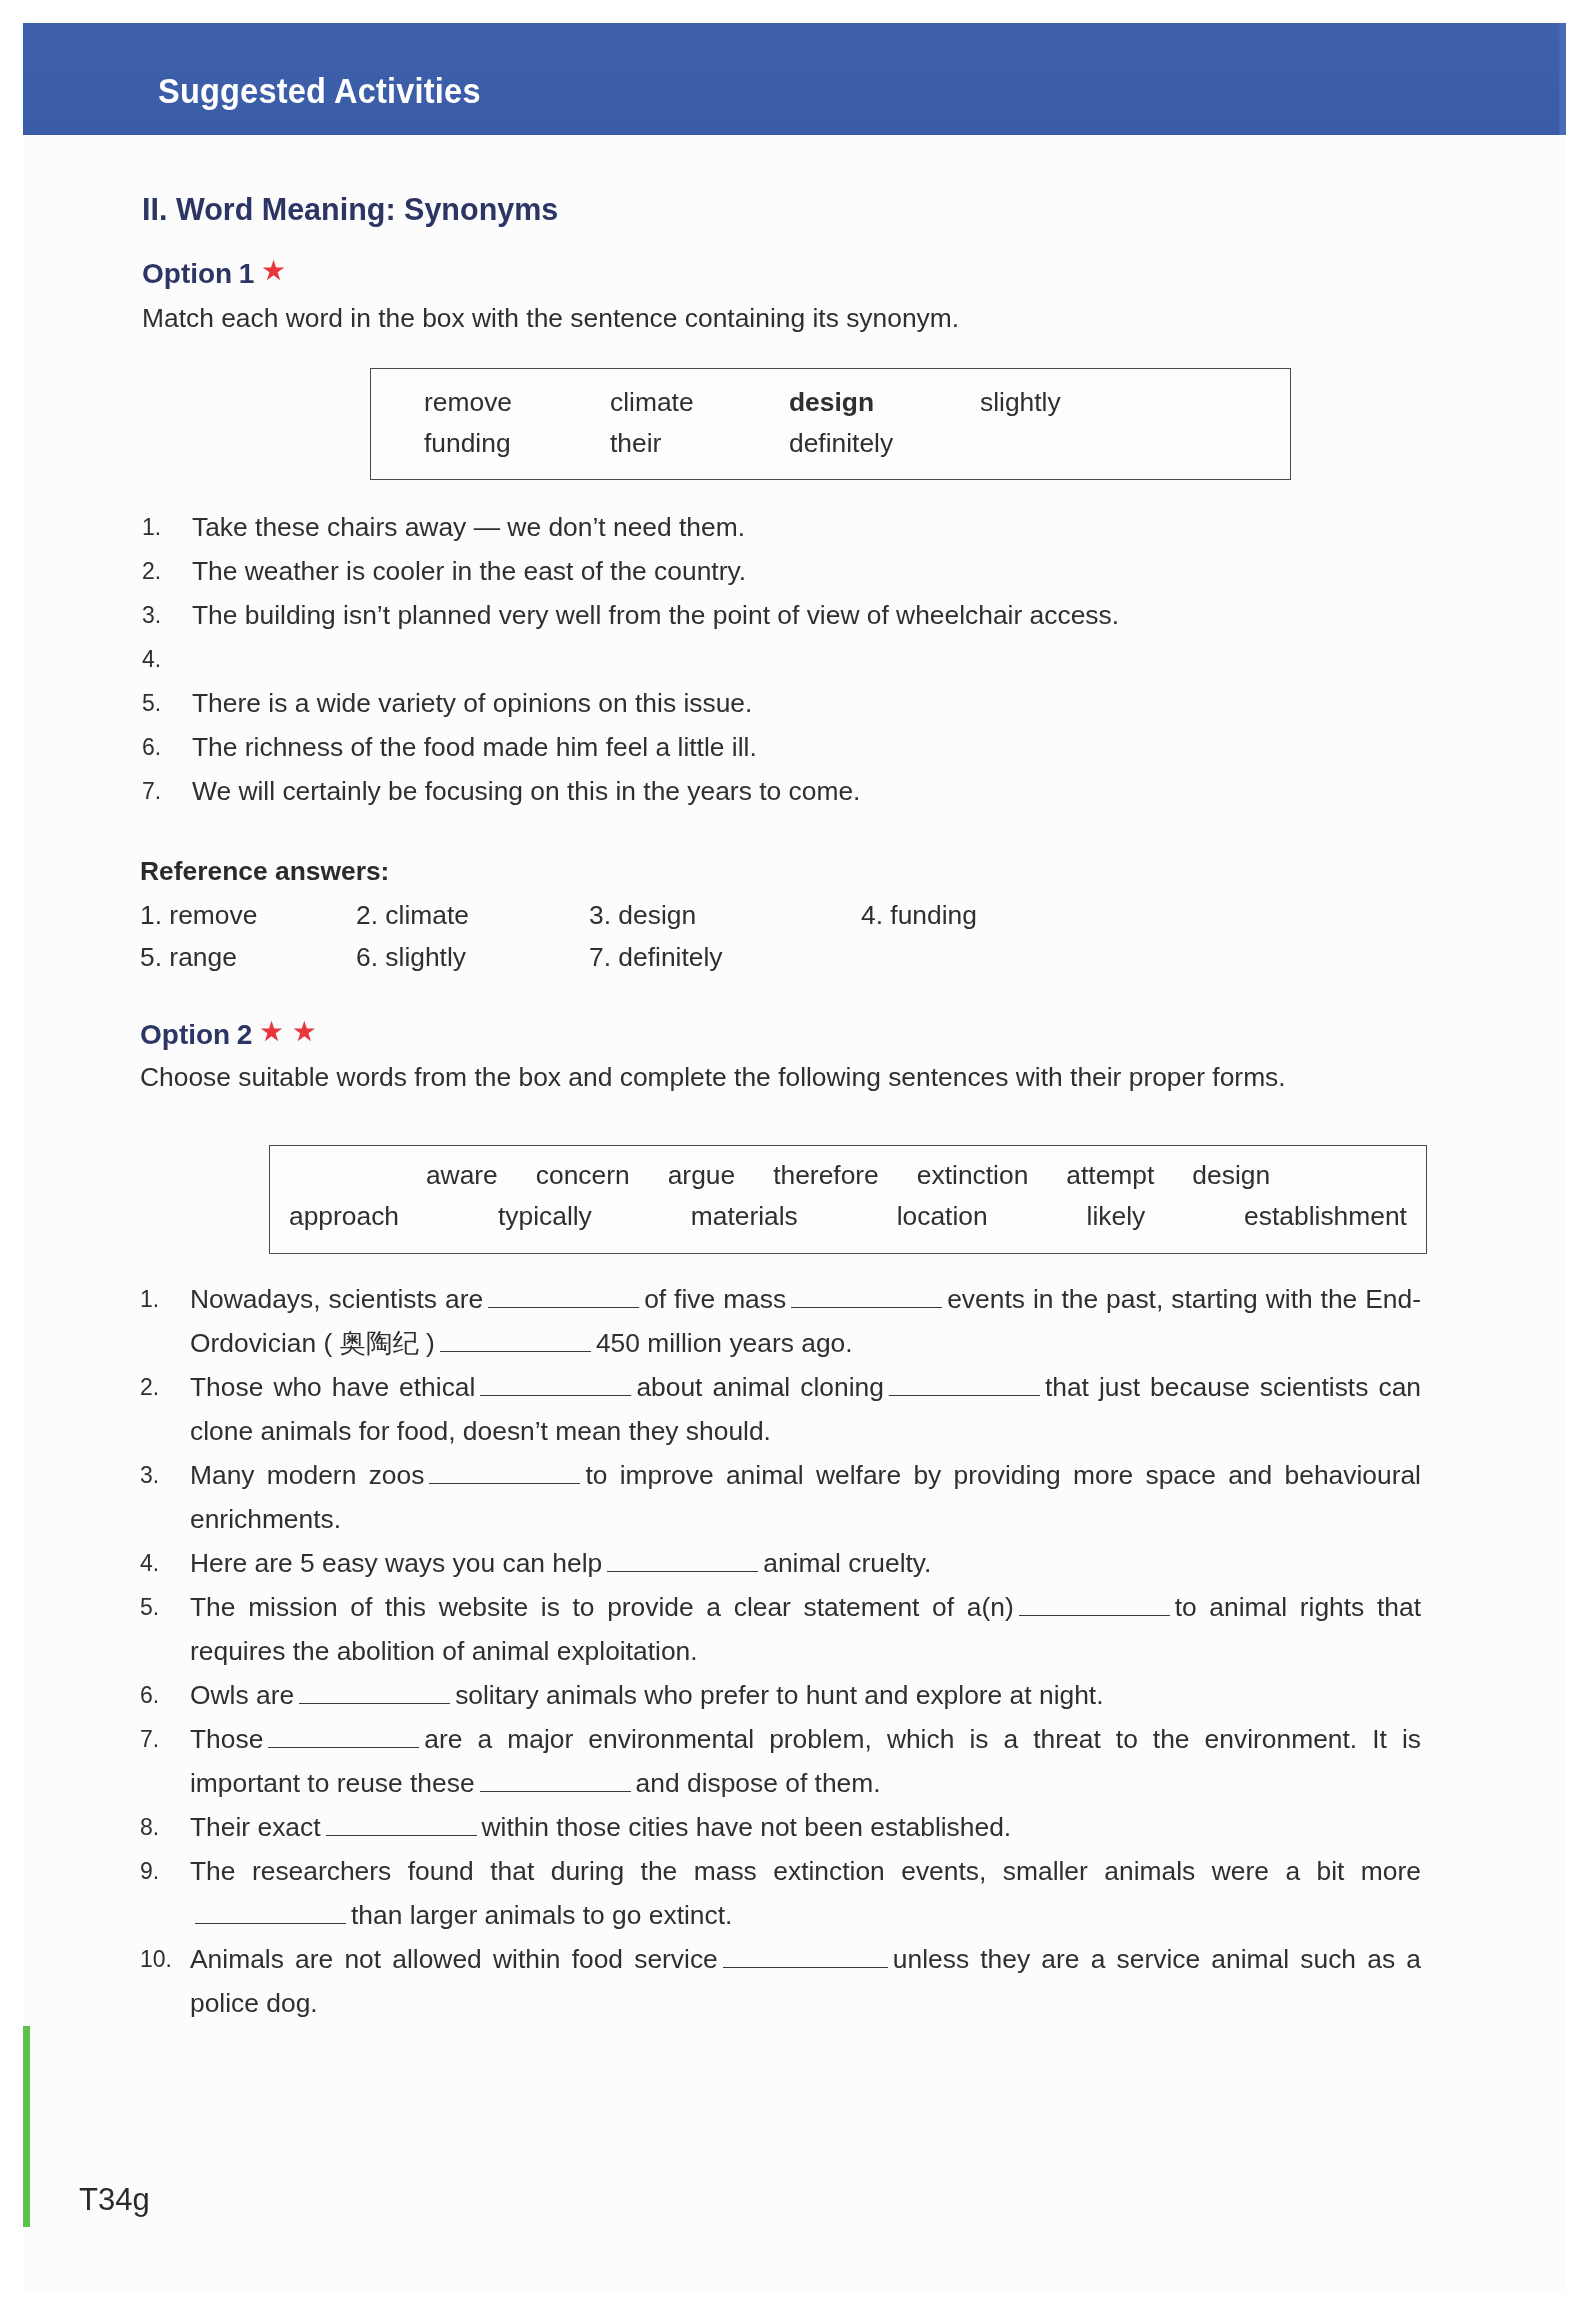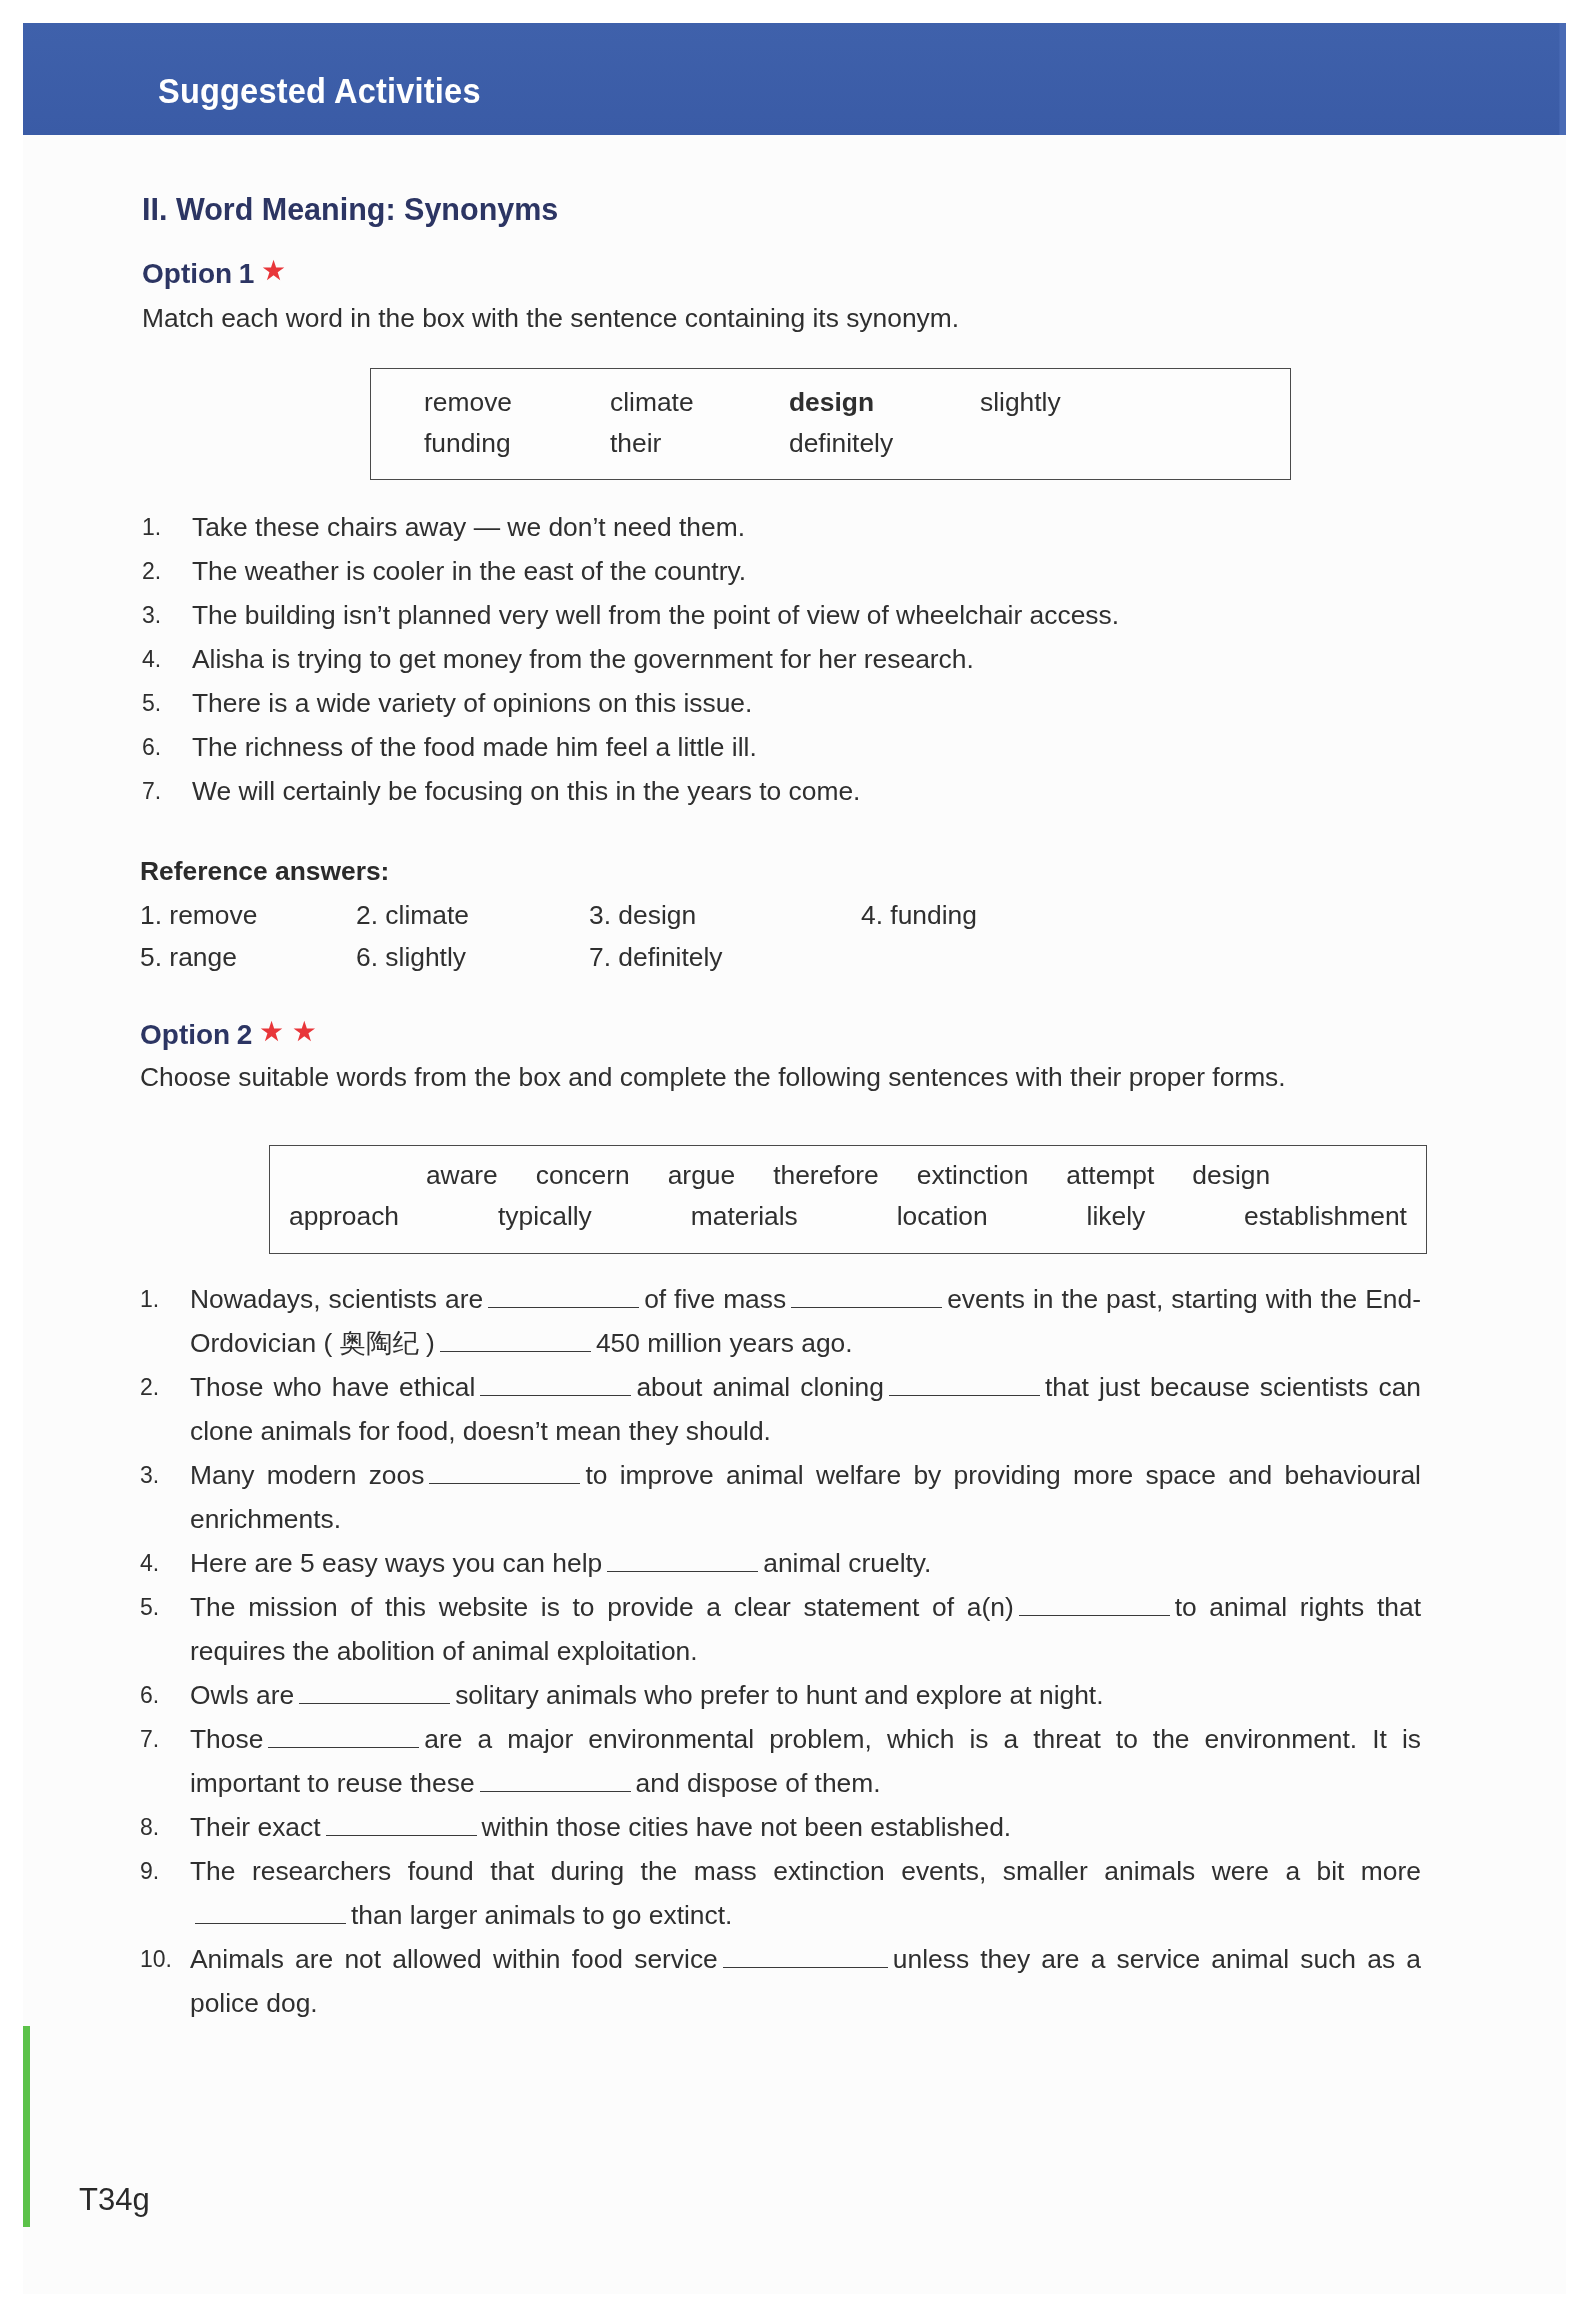--- a/index.html
+++ b/index.html
@@ -106,21 +106,20 @@
   <div class="li1">
       <span class="n">2.</span>
       <span class="t">The weather is cooler in the east of the country.</span>
     </div>
   <div class="li1">
       <span class="n">3.</span>
       <span class="t">The building isn’t planned very well from the point of view of wheelchair access.</span>
     </div>
   <div class="li1">
       <span class="n">4.</span>
-      <span class="t">Alisha is trying to get money from the government for her research.</span>
     </div>
   <div class="li1">
       <span class="n">5.</span>
       <span class="t">There is a wide variety of opinions on this issue.</span>
     </div>
   <div class="li1">
       <span class="n">6.</span>
       <span class="t">The richness of the food made him feel a little ill.</span>
     </div>
   <div class="li1">

